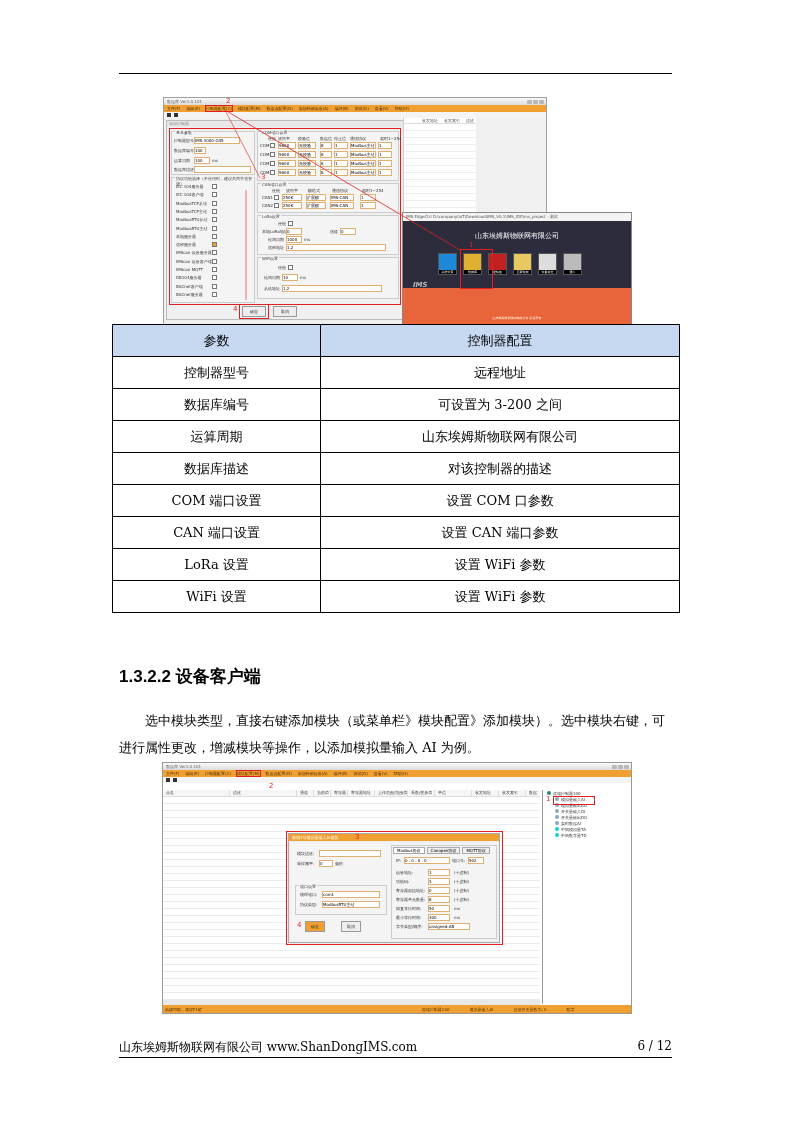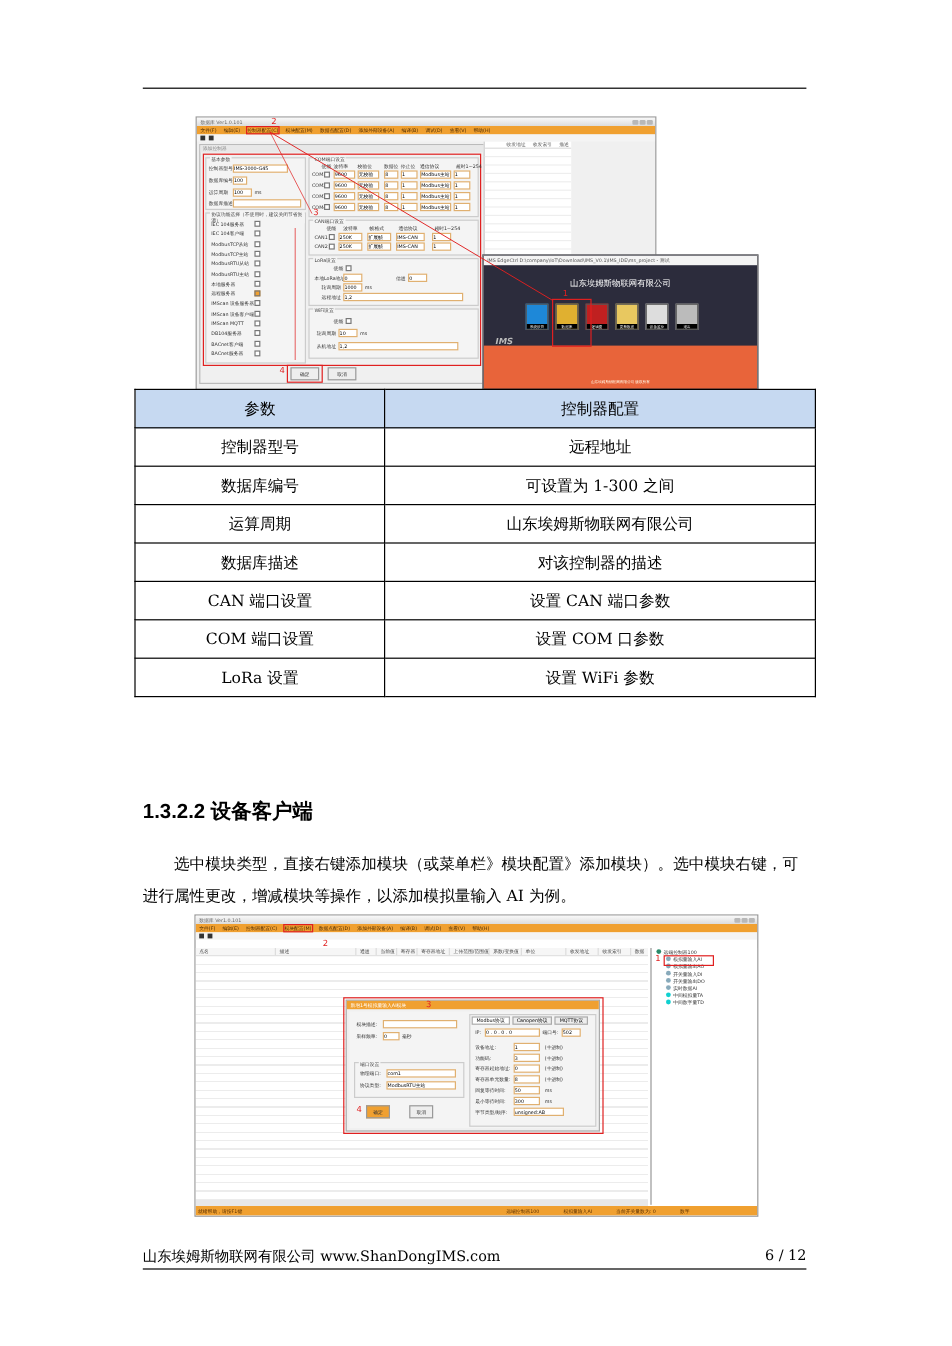--- a/index.html
+++ b/index.html
@@ -319,40 +319,44 @@
     <td>控制器配置</td>
   </tr>
   </tbody>
     <tbody id="table-body">
       <tr>
         <td>控制器型号</td>
         <td>远程地址</td>
       </tr>
       <tr>
         <td>数据库编号</td>
-        <td>可设置为 1-300 之间</td>
+        <td>可设置为 3-200 之间</td>
       </tr>
       <tr>
         <td>运算周期</td>
         <td>山东埃姆斯物联网有限公司</td>
       </tr>
       <tr>
         <td>数据库描述</td>
         <td>对该控制器的描述</td>
       </tr>
       <tr>
+        <td>COM 端口设置</td>
+        <td>设置 COM 口参数</td>
+      </tr>
+      <tr>
         <td>CAN 端口设置</td>
         <td>设置 CAN 端口参数</td>
       </tr>
       <tr>
-        <td>COM 端口设置</td>
-        <td>设置 COM 口参数</td>
-      </tr>
-      <tr>
         <td>LoRa 设置</td>
+        <td>设置 WiFi 参数</td>
+      </tr>
+      <tr>
+        <td>WiFi 设置</td>
         <td>设置 WiFi 参数</td>
       </tr>
     </tbody>
 </table>
 
 <div class="section-h">1.3.2.2 设备客户端</div>
 <div class="para" style="top:707px;text-indent:26px;">选中模块类型，直接右键添加模块（或菜单栏》模块配置》添加模块）。选中模块右键，可进行属性更改，增减模块等操作，以添加模拟量输入 AI 为例。</div>
 
 <div class="shot2">
   <div class="titlebar">

